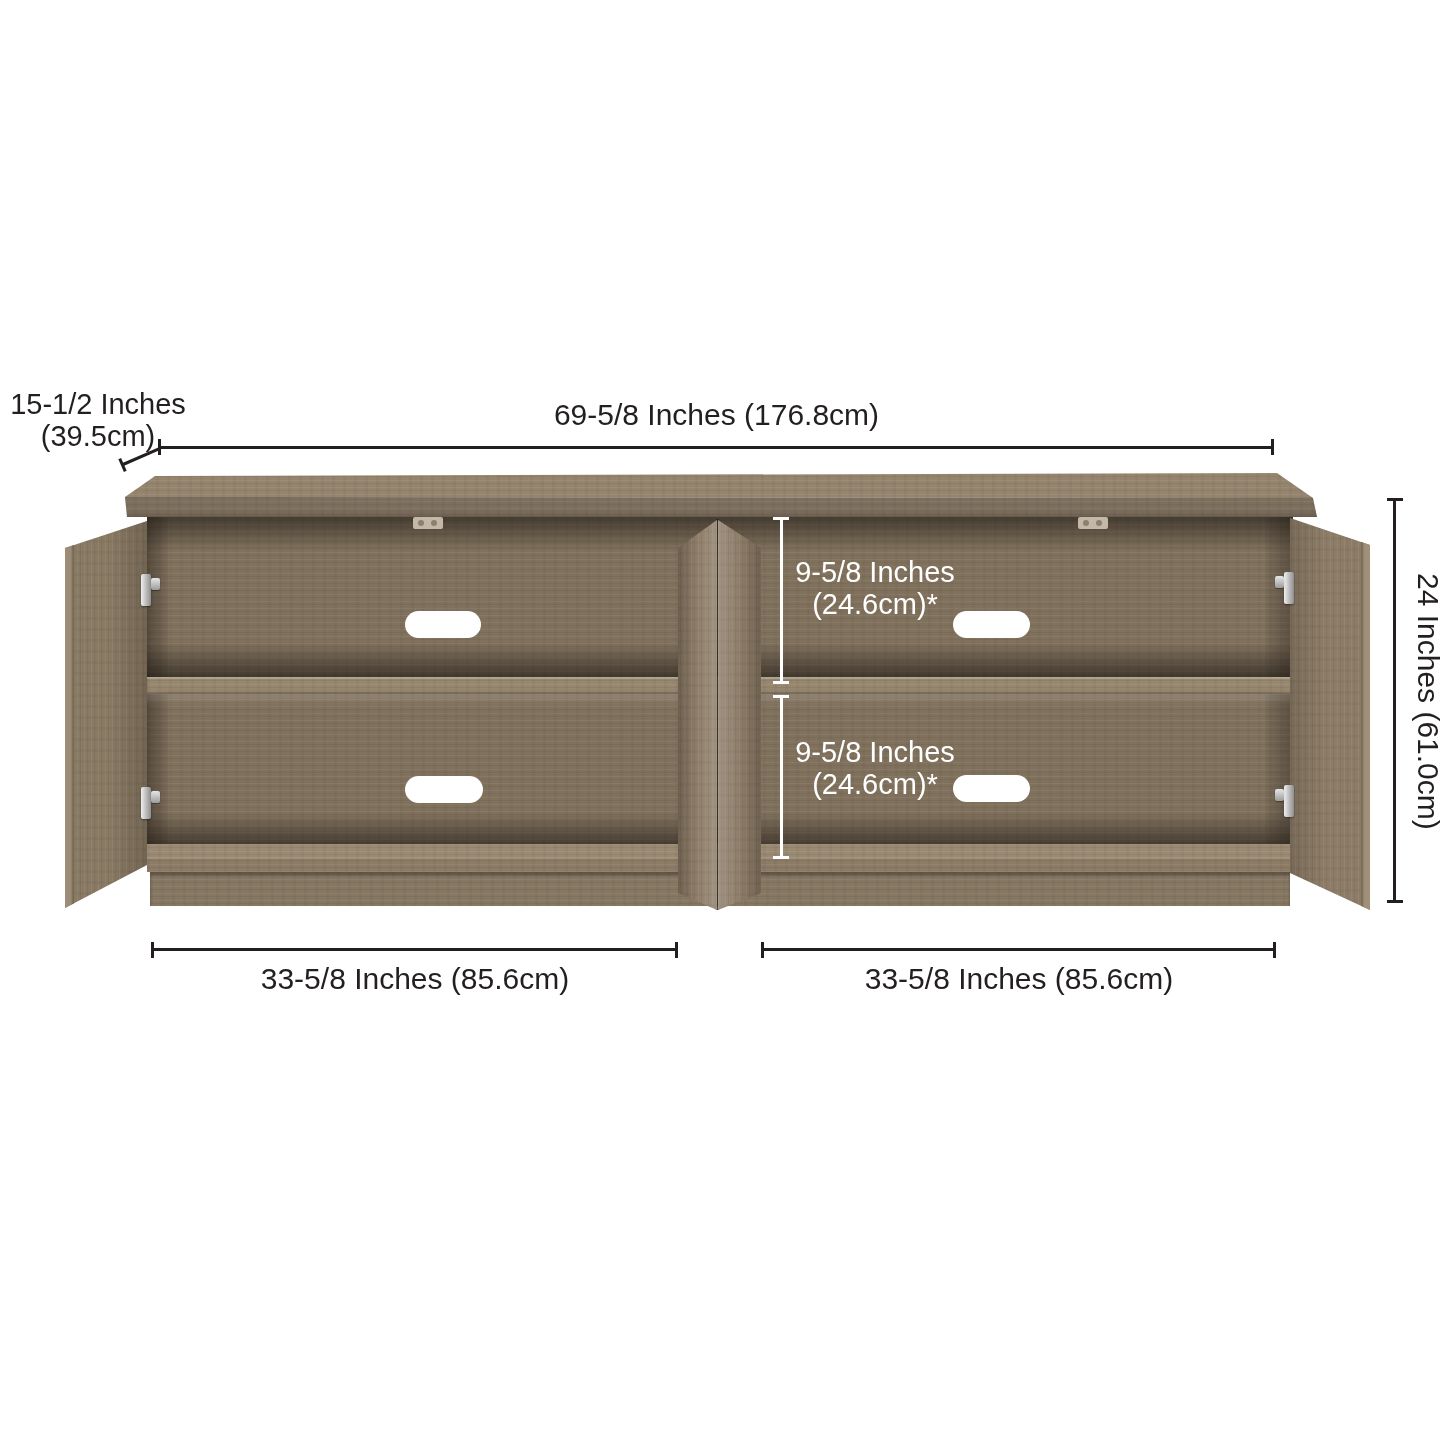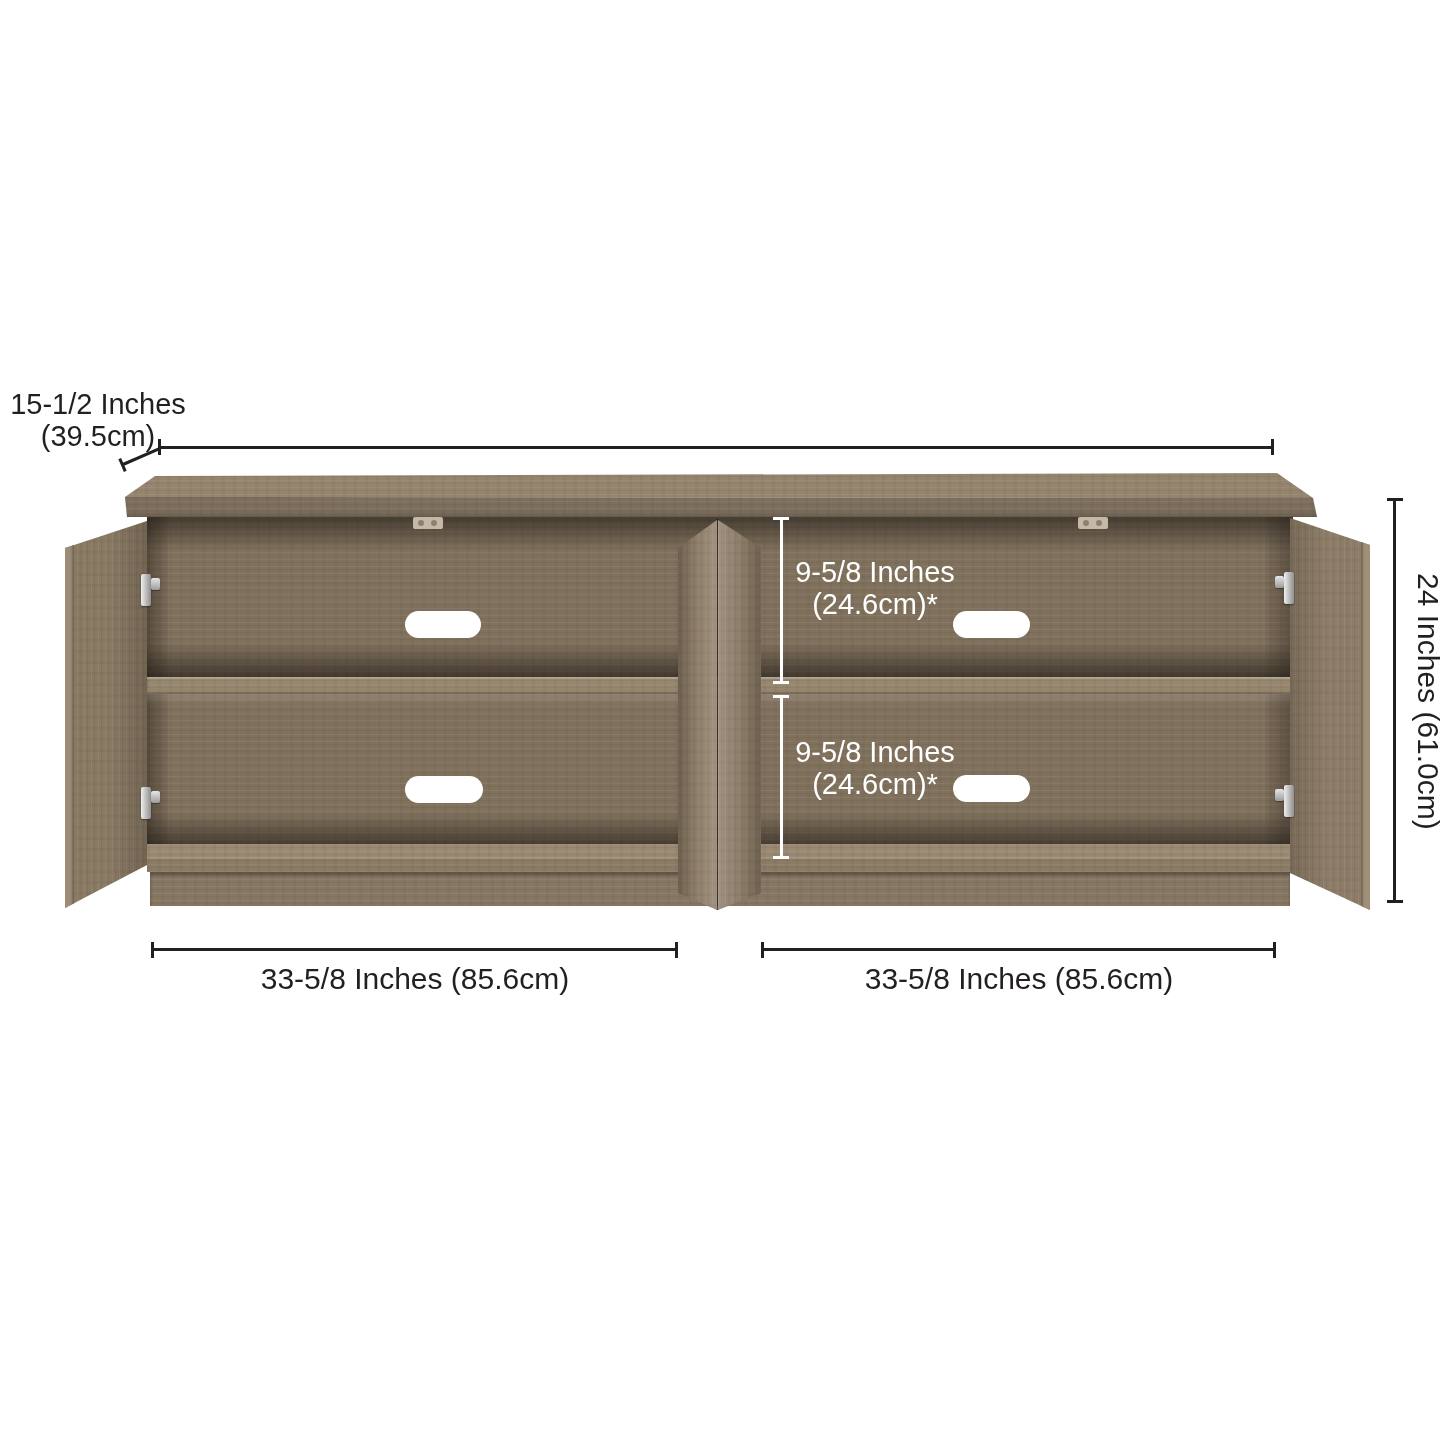--- a/index.html
+++ b/index.html
@@ -171,20 +171,21 @@
       <div class="arm" style="left:1275px;top:789px;"></div>
   </div>
 
   <div class="abs dim-label" style="left:8px;top:388px;width:180px;">
     <div>15-1/2 Inches</div>
     <div>(39.5cm)</div>
   </div>
   <div class="abs dim-line-h" style="left:123px;top:463px;width:41px;transform-origin:0 50%;transform:rotate(-23.4deg);"></div>
   <div class="abs tick-v" style="left:121px;top:458px;height:14px;transform:rotate(-23.4deg);"></div>
 
+  <div class="abs dim-label" style="left:160px;top:399px;width:1113px;font-size:30px;">69-5/8 Inches (176.8cm)</div>
   <div class="abs dim-line-h" style="left:160px;top:446px;width:1113px;"></div>
   <div class="abs tick-v" style="left:158px;top:439px;"></div>
   <div class="abs tick-v" style="left:1271px;top:439px;"></div>
 
   <div class="abs dim-line-v" style="left:1393px;top:500px;height:402px;"></div>
   <div class="abs tick-h" style="left:1387px;top:498px;"></div>
   <div class="abs tick-h" style="left:1387px;top:900px;"></div>
   <div class="abs dim-label" id="height-label" style="left:1400px;top:500px;height:402px;width:44px;font-size:30px;">24 Inches (61.0cm)</div>
 
   <div class="abs dim-line-v white" style="left:780px;top:519px;height:164px;"></div>

